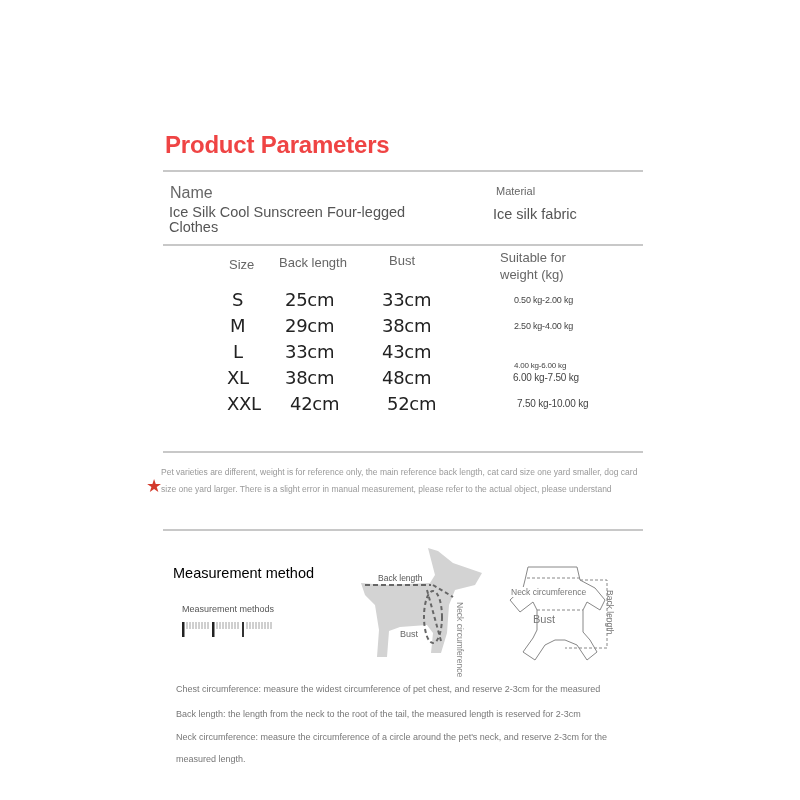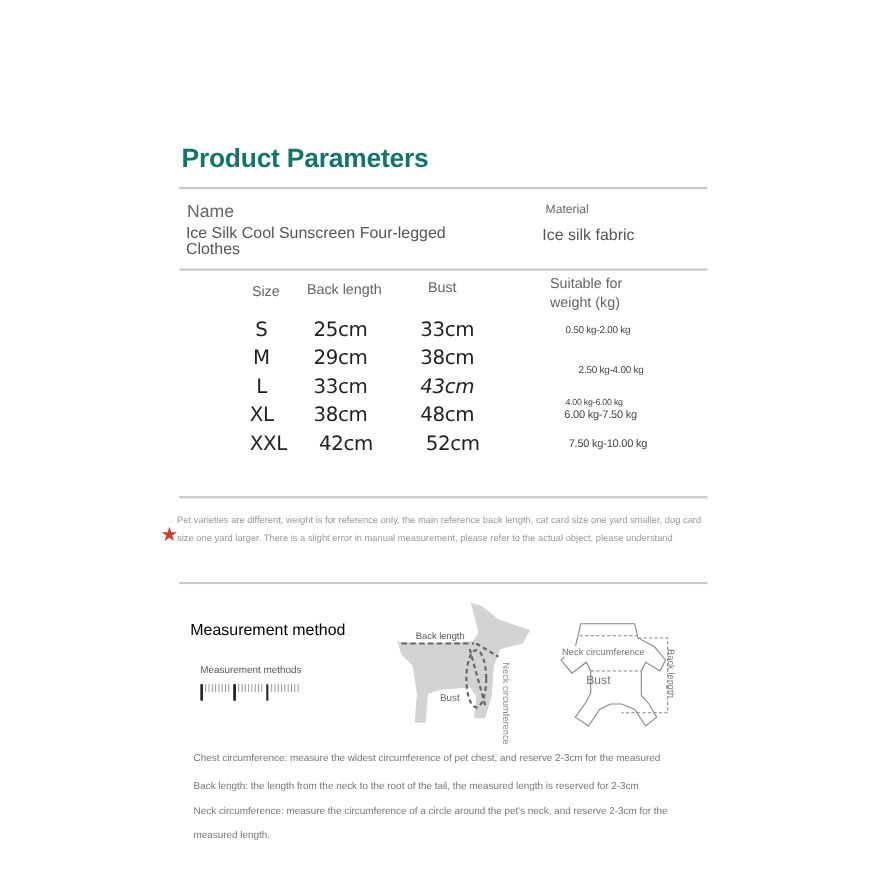--- a/index.html
+++ b/index.html
@@ -1,19 +1,19 @@
 <!DOCTYPE html>
 <html><head>
   <meta charset="utf-8">
   <style>
     * { box-sizing: border-box; margin: 0; padding: 0; }
     html, body { width: 800px; height: 800px; background: #ffffff; overflow: hidden; }
     body { position: relative; font-family: "Liberation Sans", sans-serif; color: #555; }
     .abs { position: absolute; }
-    .title { left: 165px; top: 131px; font-size: 24px; font-weight: bold; color: #0f766e; letter-spacing: -0.2px; }
+    .title { left: 165px; top: 131px; font-size: 24px; font-weight: bold; color: #ef4444; letter-spacing: -0.2px; }
     .hline { height: 2px; background: #c8c8c8; }
     .lbl-small { font-size: 16px; color: #666; }
     .val-med { font-size: 14.5px; color: #555; line-height: 15px; }
     .th { font-size: 13px; color: #666; line-height: 17px; }
     .cell-big { font-size: 18px; color: #222; font-family: "DejaVu Sans", sans-serif; font-weight: normal; letter-spacing: -0.3px; }
     .cell-tiny { font-size: 9px; color: #444; letter-spacing: -0.2px; }
     .note { font-size: 8.5px; color: #999; line-height: 17px; width: 490px; }
     .star { color: #d33a2c; font-size: 18px; }
     .mm-title { font-size: 14.5px; color: #000000; }
     .mm-sub { font-size: 9px; color: #555; }
@@ -42,26 +42,26 @@
   <div class="abs" style="left:0; top:289px; width:800px; height:26px;">
     <span class="abs cell-big" style="left:232px; top:0;">S</span>
     <span class="abs cell-big" style="left:285px; top:0;">25cm</span>
     <span class="abs cell-big" style="left:382px; top:0;">33cm</span>
     <span class="abs cell-tiny" style="left:514px; top:6px;">0.50 kg-2.00 kg</span>
   </div>
   <div class="abs" style="left:0; top:315px; width:800px; height:26px;">
     <span class="abs cell-big" style="left:230px; top:0;">M</span>
     <span class="abs cell-big" style="left:285px; top:0;">29cm</span>
     <span class="abs cell-big" style="left:382px; top:0;">38cm</span>
-    <span class="abs cell-tiny" style="left:514px; top:16px;margin-left:12px;">2.50 kg-4.00 kg</span>
+    <span class="abs cell-tiny" style="left:514px; top:6px;">2.50 kg-4.00 kg</span>
   </div>
   <div class="abs" style="left:0; top:341px; width:800px; height:26px;">
     <span class="abs cell-big" style="left:233px; top:0;">L</span>
     <span class="abs cell-big" style="left:285px; top:0;">33cm</span>
-    <span class="abs cell-big" style="left:382px; top:0;font-style:italic;">43cm</span>
+    <span class="abs cell-big" style="left:382px; top:0;">43cm</span>
     <span class="abs cell-tiny" style="left:514px; top:20px; font-size:8px;">4.00 kg-6.00 kg</span>
   </div>
   <div class="abs" style="left:0; top:367px; width:800px; height:26px;text-align:right;">
     <span class="abs cell-big" style="left:227px; top:0;">XL</span>
     <span class="abs cell-big" style="left:285px; top:0;">38cm</span>
     <span class="abs cell-big" style="left:382px; top:0;">48cm</span>
     <span class="abs cell-tiny" style="left:513px; top:5px; font-size:10px;">6.00 kg-7.50 kg</span>
   </div>
   <div class="abs" style="left:5px; top:393px; width:800px; height:26px;">
     <span class="abs cell-big" style="left:222px; top:0;">XXL</span>

